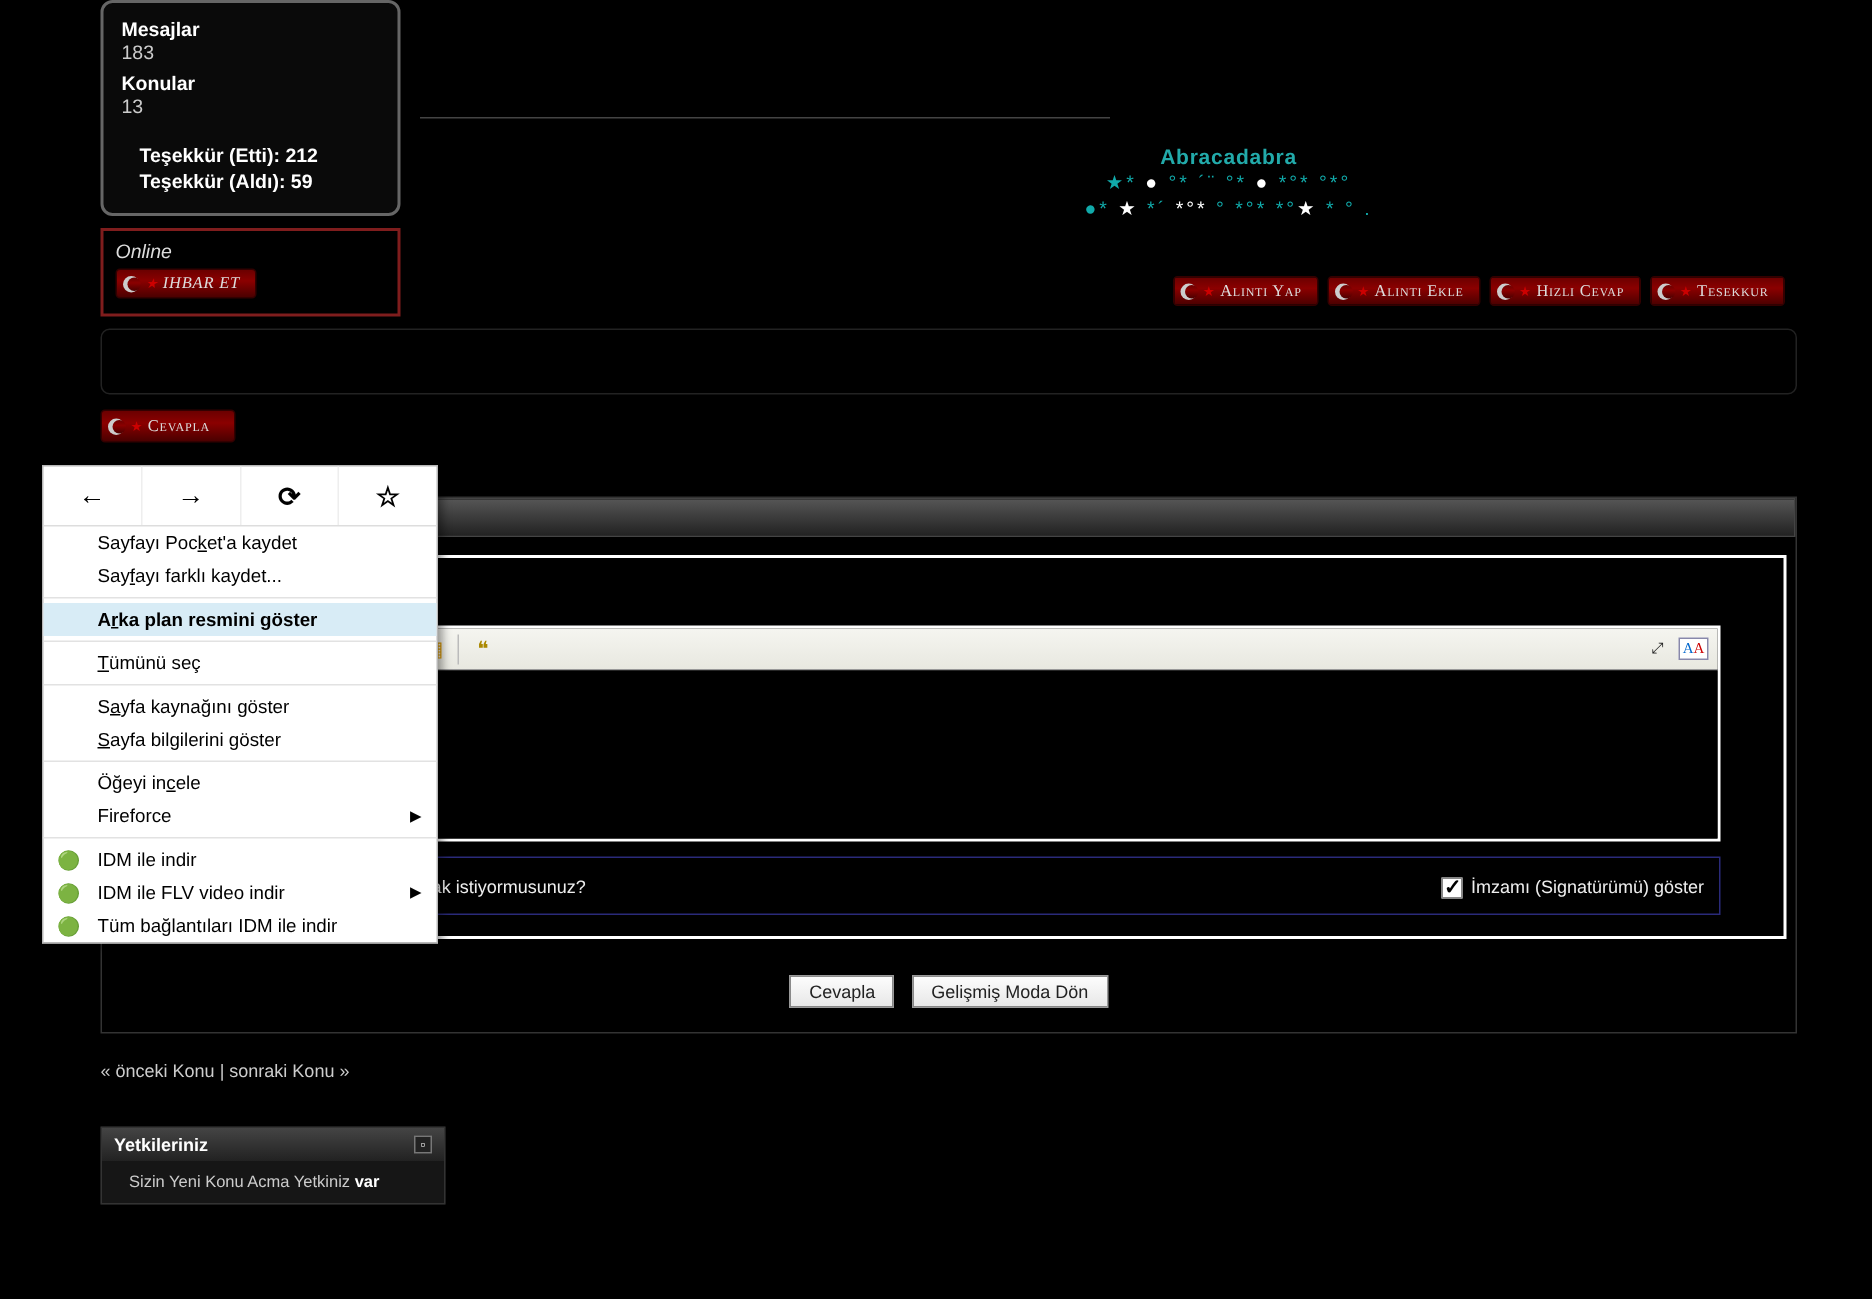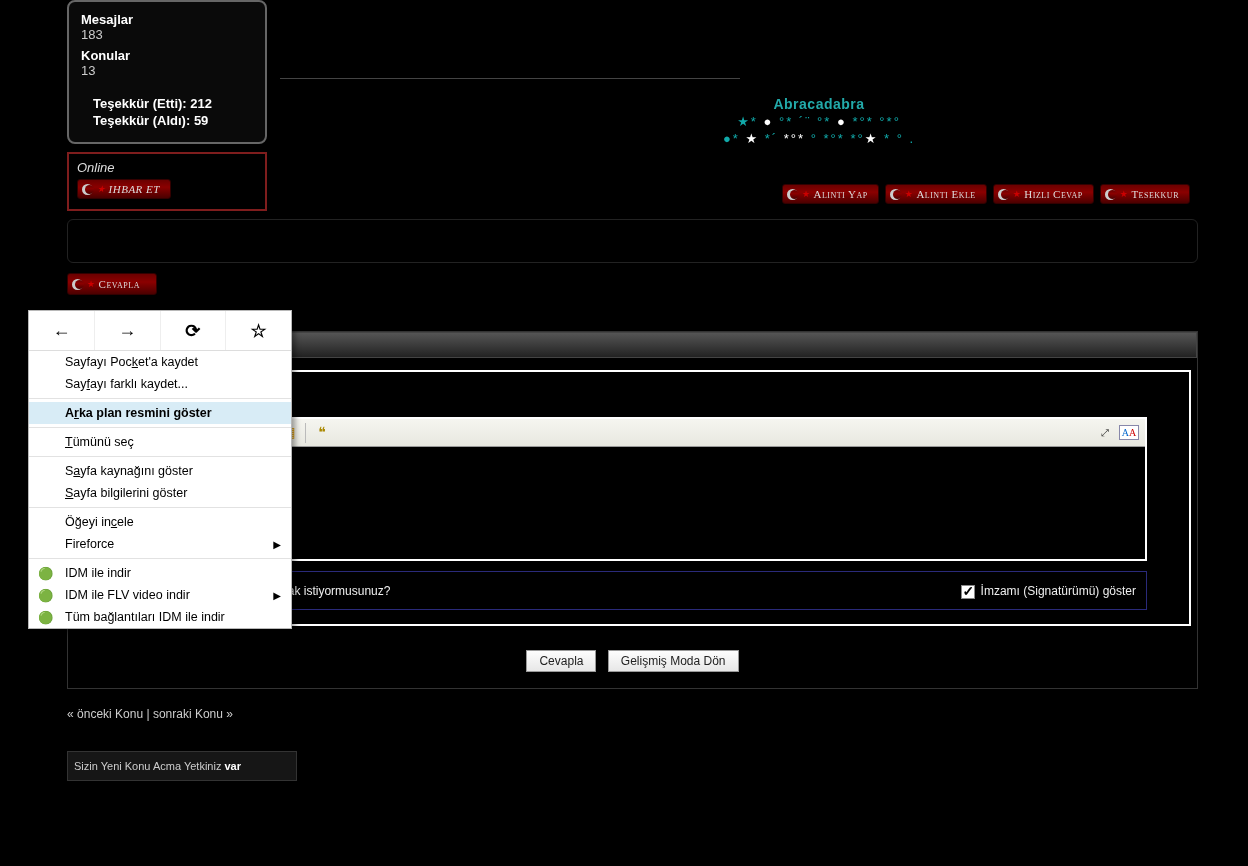--- a/index.html
+++ b/index.html
@@ -102,21 +102,21 @@
 .btn-row { text-align:center; padding: 12px 0 16px; }
 .sys-btn {
   background: linear-gradient(#fdfdfd,#e7e7e7); border:1px solid #999; color:#222;
   font-size:12px; padding: 3px 12px; margin: 0 4px; cursor:pointer;
 }
 .nav-links { text-align:left; margin: 18px 0 30px; color:#ccc; font-size:12px; }
 .nav-links a { color:#ccc; text-decoration:none; }
 .perms-box { width:230px; background:#161616; border:1px solid #333; }
 .perms-hd { background: linear-gradient(#444,#222); padding:4px 8px; font-weight:bold; font-size:12px; display:flex; justify-content:space-between; align-items:center; }
 .collapse-ic { width:12px; height:12px; border:1px solid #777; background:#222; font-size:9px; line-height:10px; text-align:center; }
-.perms-bd { padding:8px 6px; font-size:11px; color:#ccc; }
+.perms-bd { padding:8px 18px; font-size:11px; color:#ccc; }
 .perms-bd b { color:#fff; }
 .hr-line { border:none; border-top:1px solid #444; margin: 0 0 4px; width: 460px; position:absolute; top:78px; left:280px; }
 
 .ctx {
   position: absolute; top: 310px; left: 28px; width: 264px;
   background:#fff; color:#000; border:1px solid #b8b8b8;
   box-shadow: 3px 3px 6px rgba(0,0,0,0.4);
   font-family: "Segoe UI", Tahoma, sans-serif; font-size: 12.5px;
 }
 .ctx-nav { display:flex; border-bottom:1px solid #ddd; height:40px; }
@@ -252,20 +252,24 @@
 
   <div class="nav-links">
     <span>«</span>
     <a href="#">önceki Konu</a>
     <span>|</span>
     <a href="#">sonraki Konu</a>
     <span>»</span>
   </div>
 
   <div class="perms-box">
+    <div class="perms-hd">
+      <span>Yetkileriniz</span>
+      <span class="collapse-ic">▫</span>
+    </div>
     <div class="perms-bd">
       <span>Sizin Yeni Konu Acma Yetkiniz</span>
       <b>var</b>
     </div>
   </div>
 </div>
 
 <div class="ctx">
   <div class="ctx-nav">
     <div class="nbtn">←</div>

